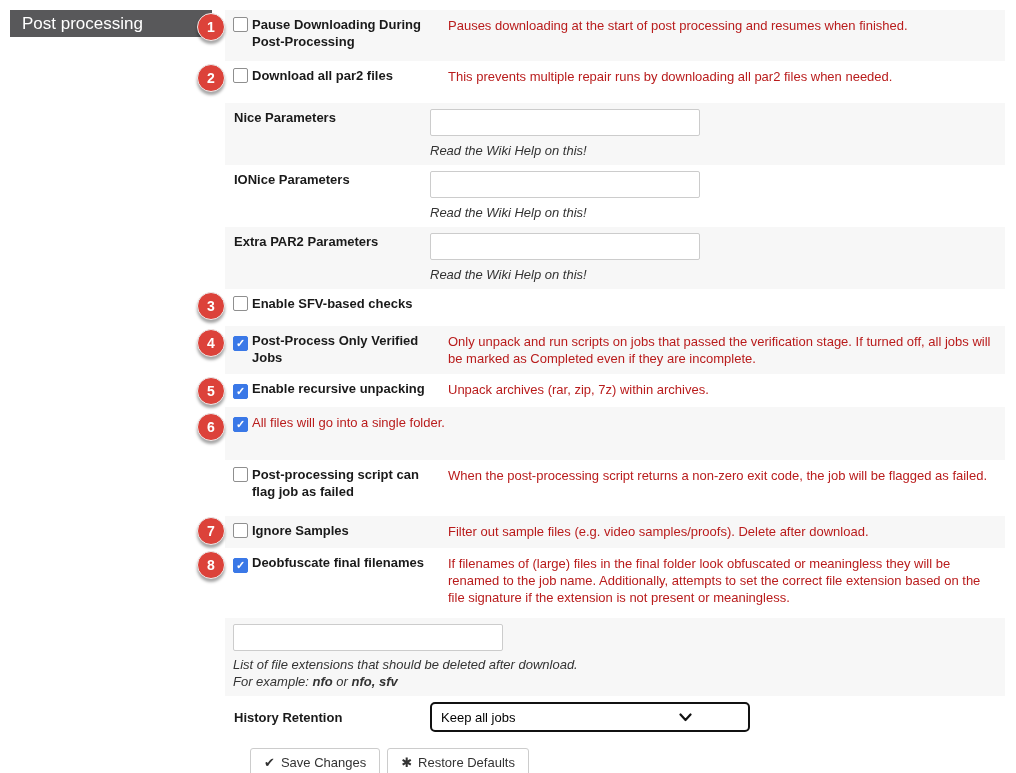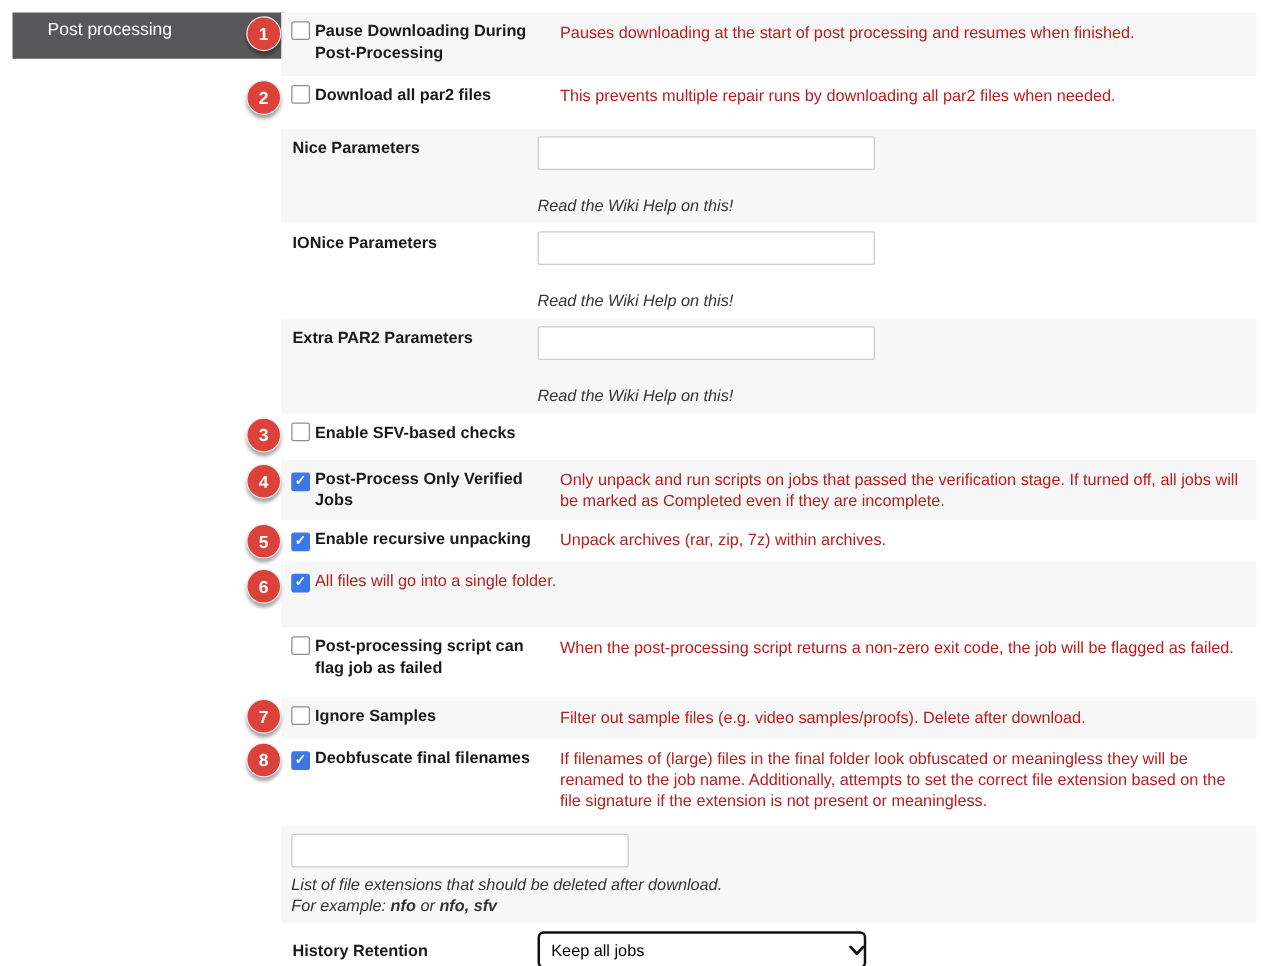--- a/index.html
+++ b/index.html
@@ -1,23 +1,23 @@
 <!DOCTYPE html>
 <html><head>
 <meta charset="utf-8">
 <style>
   html,body { margin:0; padding:0; background:#fff; }
   .page {
     position:relative; width:1016px; height:773px; background:#fff;
     font-family:"Liberation Sans", sans-serif; color:#222; overflow:hidden;
   }
   .section-header {
-    position:absolute; left:10px; top:10px; width:190px; height:37px;
-    background:#58585a; color:#fff; font-size:14px; line-height:27px;
-    padding-left:28px;
+    position:absolute; left:10px; top:10px; width:190px; height:27px;
+    background:#58585a; color:#fff; font-size:17px; line-height:27px;
+    padding-left:12px;
   }
   .content { position:absolute; left:225px; top:10px; width:780px; }
   .row { position:relative; display:flex; align-items:flex-start;
          padding:6px 8px; box-sizing:border-box; background:#fff; }
   .row.gray { background:#f7f7f7; }
   .badge {
     position:absolute; left:-28px; top:3px; width:26px; height:26px;
     border-radius:50%; background:#dc423a; border:1px solid #ececec;
     color:#fff; font-size:14px; font-weight:bold; text-align:center;
     line-height:26px; box-shadow:0 3px 3px rgba(0,0,0,0.35); z-index:2;
@@ -31,25 +31,25 @@
   .labelcol { flex:0 0 196px; font-weight:bold; font-size:13px;
         line-height:17px; padding-right:12px; box-sizing:border-box; color:#1a1a1a; }
   .labelcol.noin { margin-left:1px; }
   .fieldcol { flex:1; font-size:13px; min-width:0; }
   .desc { font-size:13px; line-height:17px; color:#b91c1c; padding-top:1px; }
   .tinput {
     width:258px; height:23px; border:1px solid #ccc; border-radius:2px;
     background:#fff; font-family:"Liberation Sans", sans-serif; font-size:13px;
     padding:1px 5px; outline:none;
   }
-  .help { font-style:italic; font-size:13px; line-height:17px; color:#333; margin-top:20px; }
+  .help { font-style:italic; font-size:13px; line-height:17px; color:#333; margin-top:6px; }
   .help b { font-weight:bold; }
   .selectwrap { position:relative; width:272px; }
   .sel {
-    -webkit-appearance:none; appearance:none; width:263px; height:30px;
+    -webkit-appearance:none; appearance:none; width:320px; height:30px;
     border:2px solid #111; border-radius:5px; background:#fff;
     font-family:"Liberation Sans", sans-serif; font-size:13px; padding:0 28px 0 9px;
     outline:none; cursor:pointer;
   }
   .chev { position:absolute; right:10px; top:11px; pointer-events:none; line-height:0; }
   .btnrow { margin:10px 0 0 25px; display:flex; gap:7px; }
   .btn {
     display:inline-flex; align-items:center; background:#fff;
     border:1px solid #ccc; border-radius:3px; padding:6px 13px;
     font-family:"Liberation Sans", sans-serif; font-size:13px; color:#333;

